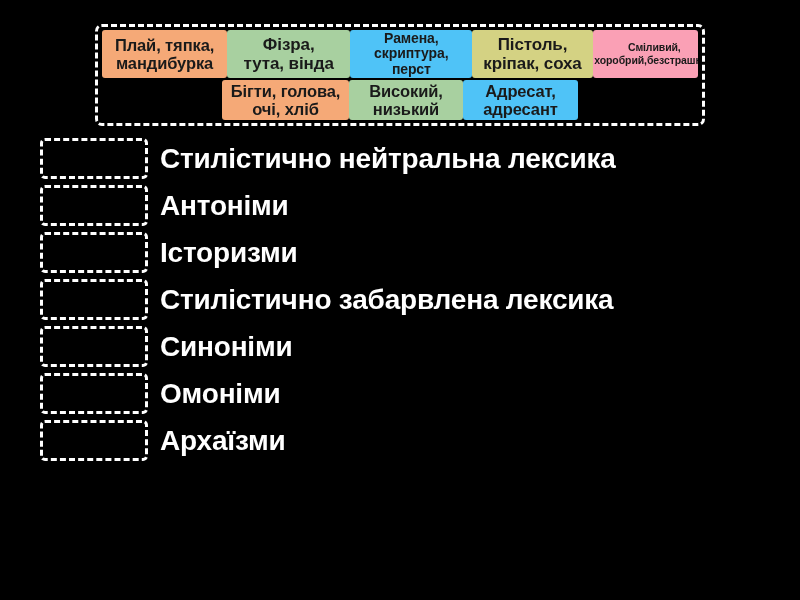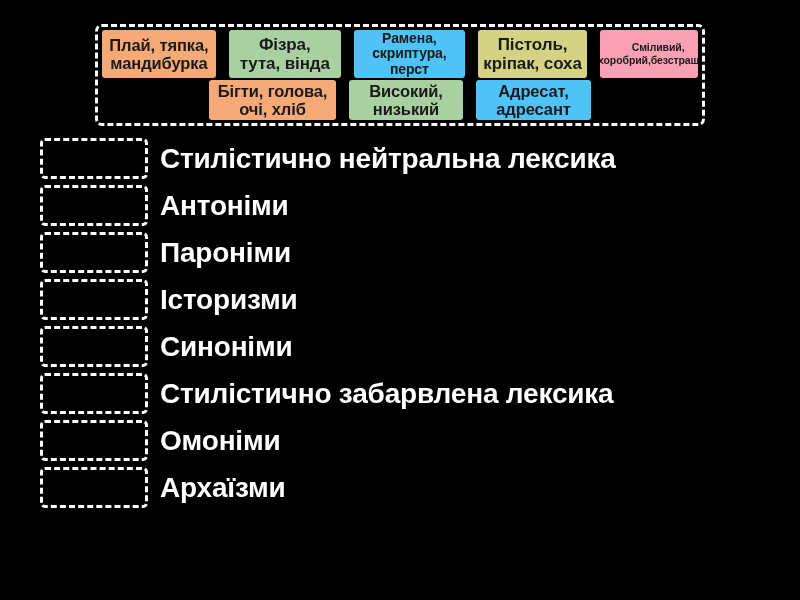--- a/index.html
+++ b/index.html
@@ -30,21 +30,21 @@
     display: flex;
     flex-direction: column;
     justify-content: flex-start;
     align-items: center;
   }
   .tile-row {
     display: flex;
     flex-direction: row;
     justify-content: center;
     align-items: stretch;
-    gap: 13px;
+    gap: 0;
     width: 100%;
   }
   .tile-row.row-1 { height: 48px; }
   .tile-row.row-2 { height: 46px; margin-top: 2px; }
 
   .tile {
     box-sizing: border-box;
     border-radius: 3px;
     display: flex;
     align-items: center;
@@ -134,33 +134,29 @@
   <div class="answer-row">
     <div class="drop-zone"></div>
     <div class="answer-label">Стилістично нейтральна лексика</div>
   </div>
   <div class="answer-row">
     <div class="drop-zone"></div>
     <div class="answer-label">Антоніми</div>
   </div>
   <div class="answer-row">
     <div class="drop-zone"></div>
-    <div class="answer-label">Пароніми</div>
-  </div>
-  <div class="answer-row">
-    <div class="drop-zone"></div>
     <div class="answer-label">Історизми</div>
   </div>
   <div class="answer-row">
     <div class="drop-zone"></div>
-    <div class="answer-label">Синоніми</div>
+    <div class="answer-label">Стилістично забарвлена лексика</div>
   </div>
   <div class="answer-row">
     <div class="drop-zone"></div>
-    <div class="answer-label">Стилістично забарвлена лексика</div>
+    <div class="answer-label">Синоніми</div>
   </div>
   <div class="answer-row">
     <div class="drop-zone"></div>
     <div class="answer-label">Омоніми</div>
   </div>
   <div class="answer-row">
     <div class="drop-zone"></div>
     <div class="answer-label">Архаїзми</div>
   </div>
 </div>

